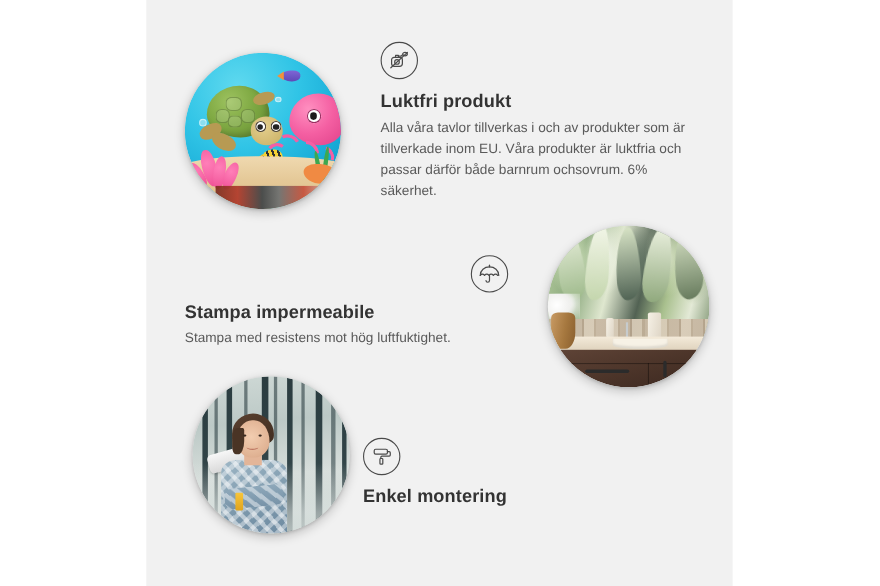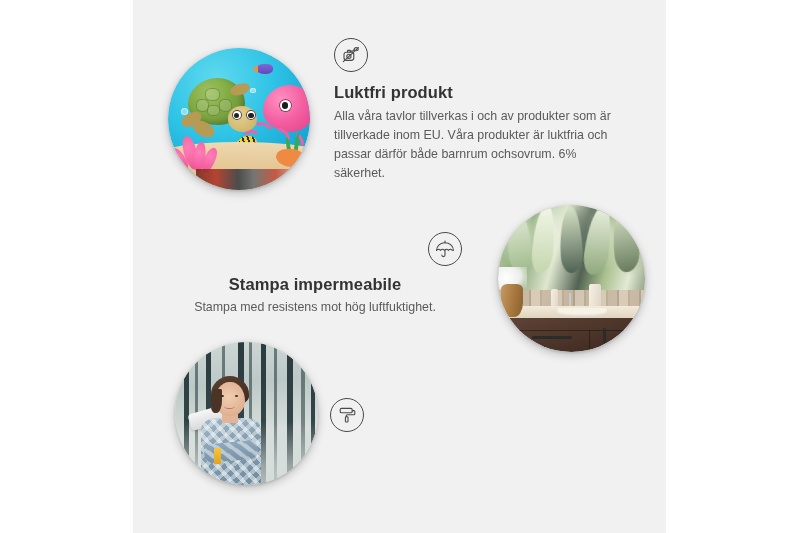--- a/index.html
+++ b/index.html
@@ -264,26 +264,26 @@
     letter-spacing: .1px;
     white-space: nowrap;
   }
   .f-body {
     font-size: 12.4px;
     line-height: 1.52;
     color: #5a5a5a;
   }
 
   
-  #feat1 { left: 334px; top: 38px; width: 294px; text-align: left; }
+  #feat1 { left: 346px; top: 38px; width: 294px; text-align: left; }
   #feat1 .f-icon { margin-bottom: 11px; }
   #feat1 .f-title { margin-bottom: 5px; }
 
   
-  #feat2 { left: 168px; top: 232px; width: 294px; text-align: center; }
+  #feat2 { left: 168px; top: 232px; width: 294px; text-align: left; }
   #feat2 .f-icon { margin-left: auto; margin-bottom: 9px; }
   #feat2 .f-title { margin-bottom: 4px; }
 
   
   #feat3 { left: 330px; top: 398px; width: 280px; text-align: left; }
   #feat3 .f-icon { margin-bottom: 10px; }
   #feat3 .f-title { margin-bottom: 3px; }
 </style>
 </head>
 <body>
@@ -434,15 +434,16 @@
   </div>
 
   <div class="feature" id="feat3">
     <div class="f-icon">
       <svg width="24" height="24" viewBox="0 0 24 24" fill="none" stroke="#4a4a4a" stroke-width="1.1" stroke-linecap="round" stroke-linejoin="round">
         <rect x="5.2" y="5.4" width="12" height="4.4" rx="1.3"></rect>
         <path d="M17.2 7.6h1.6a1 1 0 0 1 1 1v2.1a1 1 0 0 1-1 1h-6.6a1 1 0 0 0-1 1v1.1"></path>
         <rect x="10.4" y="13.8" width="2.6" height="5.2" rx=".7"></rect>
       </svg>
     </div>
+    <div class="f-title">Enkel montering</div>
   </div>
 
 </div>
 
 </body></html>

